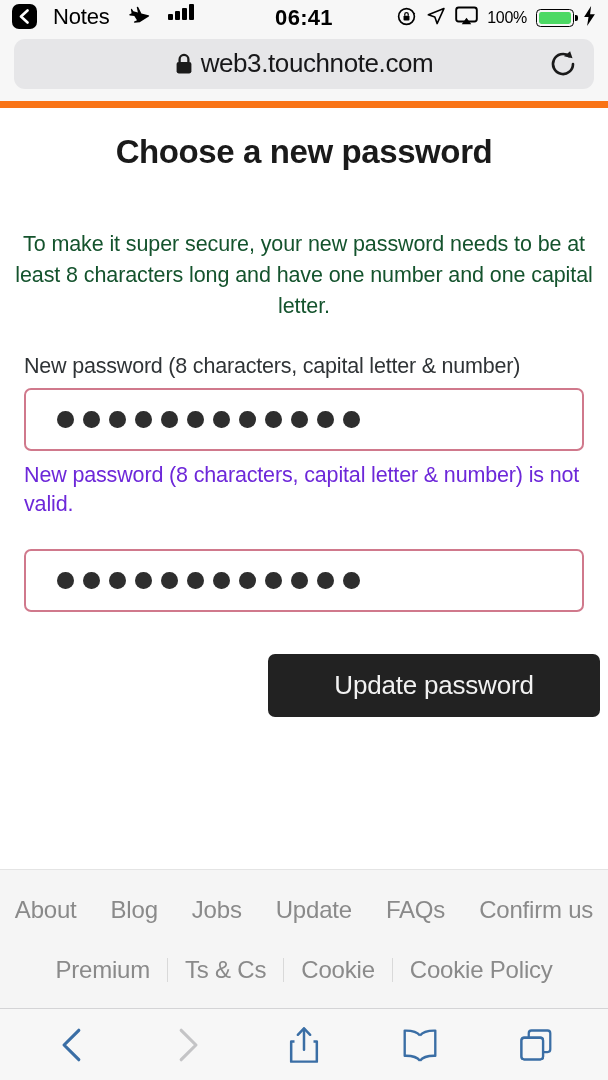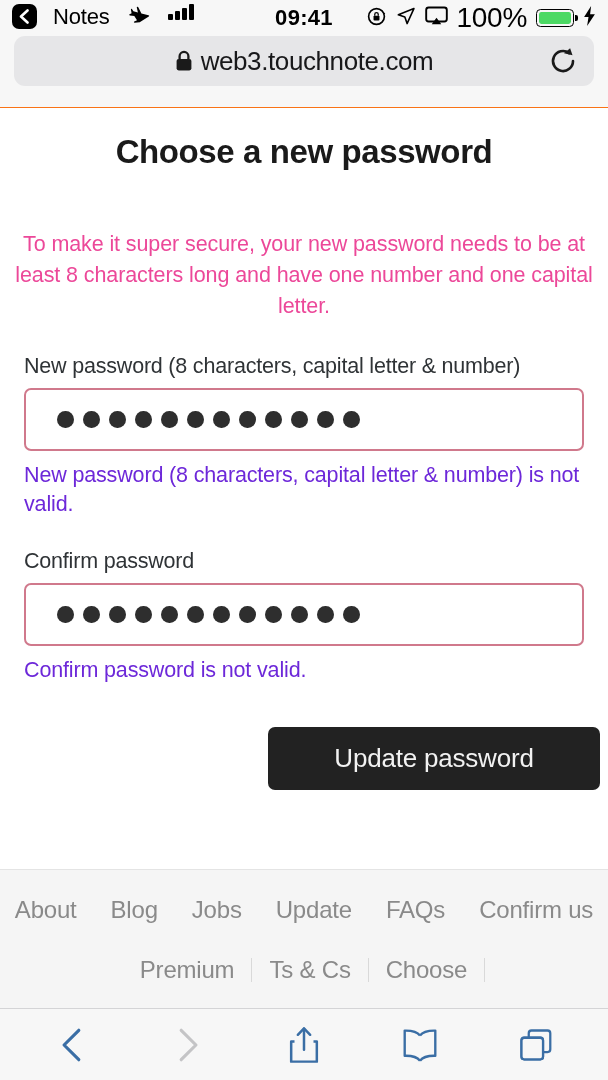--- a/index.html
+++ b/index.html
@@ -36,36 +36,36 @@
   .sb-bars i:nth-child(4){ height:16px; }
   .sb-center {
     position:absolute; left:0; right:0; top:0; bottom:0;
     display:flex; align-items:center; justify-content:center;
     pointer-events:none;
   }
   .sb-time { font-size:22px; font-weight:bold; color:#000; letter-spacing:0.3px; }
   .sb-right {
     margin-left:auto; display:flex; align-items:center; gap:9px;
   }
-  .sb-pct { font-size:28px; color:#000; letter-spacing:-0.3px; }
+  .sb-pct { font-size:16px; color:#000; letter-spacing:-0.3px; }
   .batt {
     width:38px; height:18px; border:1.8px solid #000; border-radius:4.5px;
     padding:1.6px; position:relative;
   }
   .batt::after {
     content:""; position:absolute; right:-4.5px; top:50%; transform:translateY(-50%);
     width:2.6px; height:6px; background:#000; border-radius:0 2px 2px 0;
   }
   .batt i { display:block; height:100%; width:100%; background:#4cd964; border-radius:2.4px; }
 
   
   .urlbar-wrap {
     flex:0 0 72px; background:#f7f7f7;
-    display:flex; padding:0 14px 10px;
-    border-bottom:1px solid #f97316;
+    display:flex; align-items:center; padding:0 14px 10px;
+    border-bottom:7px solid #f97316;
   }
   .urlbar {
     flex:1; height:50px; background:#e6e6e8; border-radius:11px;
     display:flex; align-items:center; justify-content:center;
     position:relative; padding:0 46px;
   }
   .url-lock { margin-right:8px; display:flex; }
   .url-text { font-size:26px; color:#18181a; letter-spacing:-0.4px; white-space:nowrap; }
   .url-reload {
     position:absolute; right:16px; top:50%; transform:translateY(-50%);
@@ -76,21 +76,21 @@
   .content {
     flex:1 1 auto; background:#fff; overflow:hidden;
     display:flex; flex-direction:column;
   }
   .page-title {
     font-size:33px; font-weight:bold; color:#1a1a1a;
     text-align:center; letter-spacing:-0.4px;
     margin:25px 0 0;
   }
   .intro {
-    font-size:21.5px; line-height:31px; color:#ec4899;
+    font-size:21.5px; line-height:31px; color:#14532d;
     text-align:center; padding:0 14px;
     margin-top:58px;
     letter-spacing:-0.1px;
   }
   .form { padding:0 24px; margin-top:32px; }
   .field-label {
     font-size:21.5px; color:#2f3336; letter-spacing:-0.2px;
     margin-bottom:9px; display:block;
   }
   .pw-input {
@@ -167,21 +167,21 @@
       </span>
       <span class="sb-bars">
         <i></i>
           <i></i>
           <i></i>
           <i></i>
       </span>
     </div>
 
     <div class="sb-center">
-      <span class="sb-time">09:41</span>
+      <span class="sb-time">06:41</span>
     </div>
 
     <div class="sb-right">
       <span>
         <svg width="21" height="21" viewBox="0 0 24 24" aria-hidden="true">
           <circle cx="12" cy="12" r="9" fill="none" stroke="#000" stroke-width="1.9"></circle>
           <rect x="8.6" y="11" width="6.8" height="5.6" rx="1.1" fill="#000"></rect>
           <path d="M10 11 V9.6 a2 2 0 0 1 4 0 V11" fill="none" stroke="#000" stroke-width="1.5"></path>
           <path d="M19.5 7.2 l2.6 1.4 l-2.6 1.5" fill="#000"></path>
         </svg>
@@ -248,38 +248,36 @@
             <span></span>
             <span></span>
             <span></span>
             <span></span>
             <span></span>
           </span>
       </div>
       <div class="err">New password (8 characters, capital letter &amp; number) is not valid.</div>
 
       <div class="gap-2">
-        <label class="field-label">Confirm password</label>
         <div class="pw-input">
           <span class="dots" id="dots-confirm">
               <span></span>
               <span></span>
               <span></span>
               <span></span>
               <span></span>
               <span></span>
               <span></span>
               <span></span>
               <span></span>
               <span></span>
               <span></span>
               <span></span>
             </span>
         </div>
-        <div class="err">Confirm password is not valid.</div>
       </div>
 
     </div>
 
     <div class="btn-row">
       <button class="btn-update">Update password</button>
     </div>
 
     <div style="flex:1 1 auto;"></div>
 
@@ -295,22 +293,23 @@
           <span class="foot-sep"></span>
           <a class="foot-link">FAQs</a>
           <span class="foot-sep"></span>
           <a class="foot-link">Confirm us</a>
         </div>
       <div class="foot-row" id="foot-row-2">
           <a class="foot-link">Premium</a>
           <span class="foot-sep"></span>
           <a class="foot-link">Ts &amp; Cs</a>
           <span class="foot-sep"></span>
-          <a class="foot-link">Choose</a>
-          <span class="foot-sep"></span>
+          <a class="foot-link">Cookie</a>
+          <span class="foot-sep"></span>
+          <a class="foot-link">Cookie Policy</a>
         </div>
     </div>
 
   </div>
 
   <div class="toolbar">
     <span class="tb-btn">
       <svg width="28" height="34" viewBox="0 0 22 30" aria-hidden="true">
         <path d="M17 2 L4 15 L17 28" fill="none" stroke="#3a6ea5" stroke-width="2.8" stroke-linecap="round" stroke-linejoin="round"></path>
       </svg>

